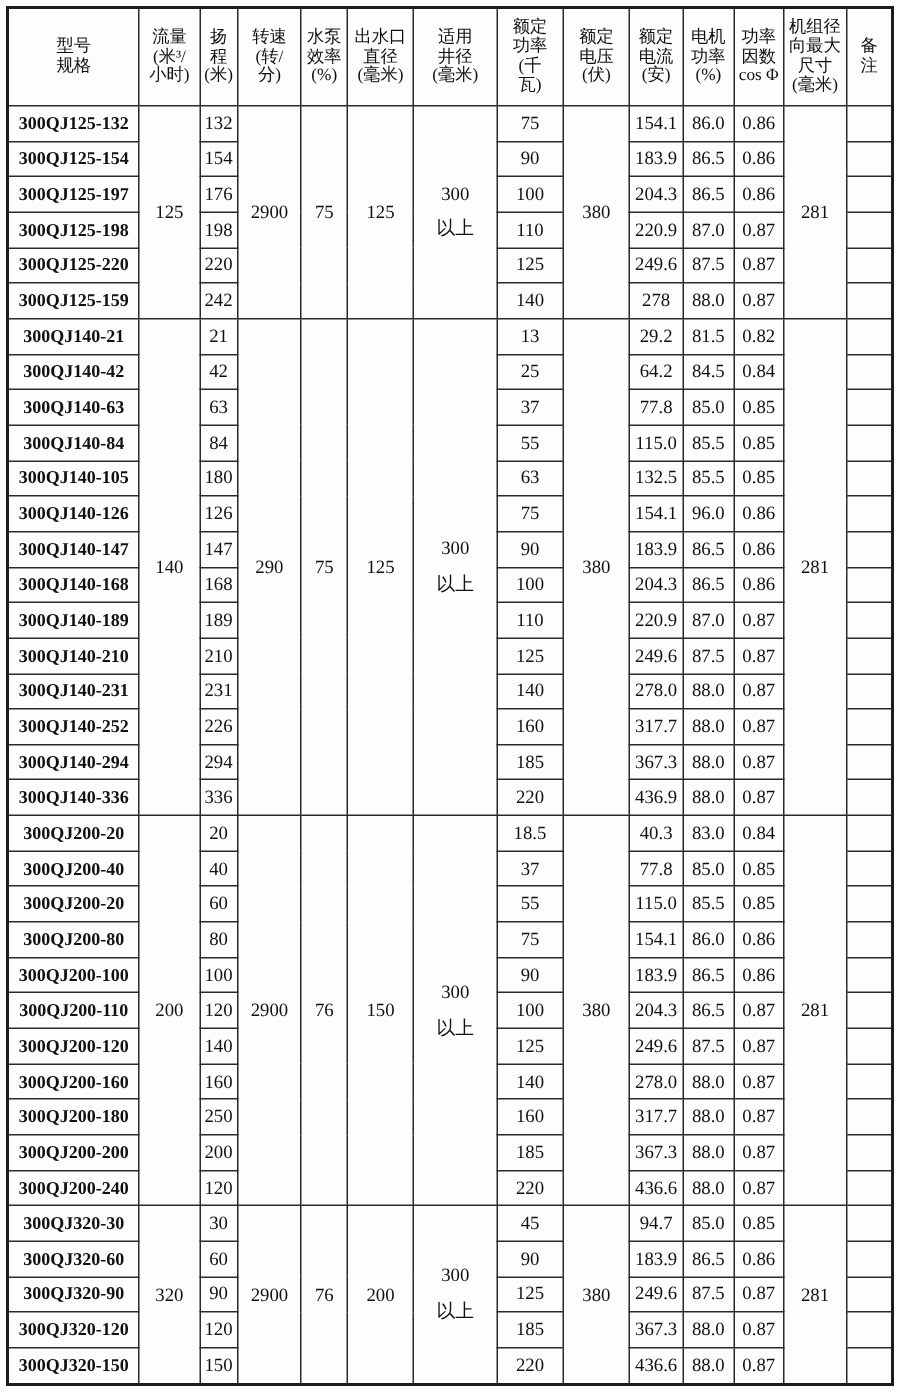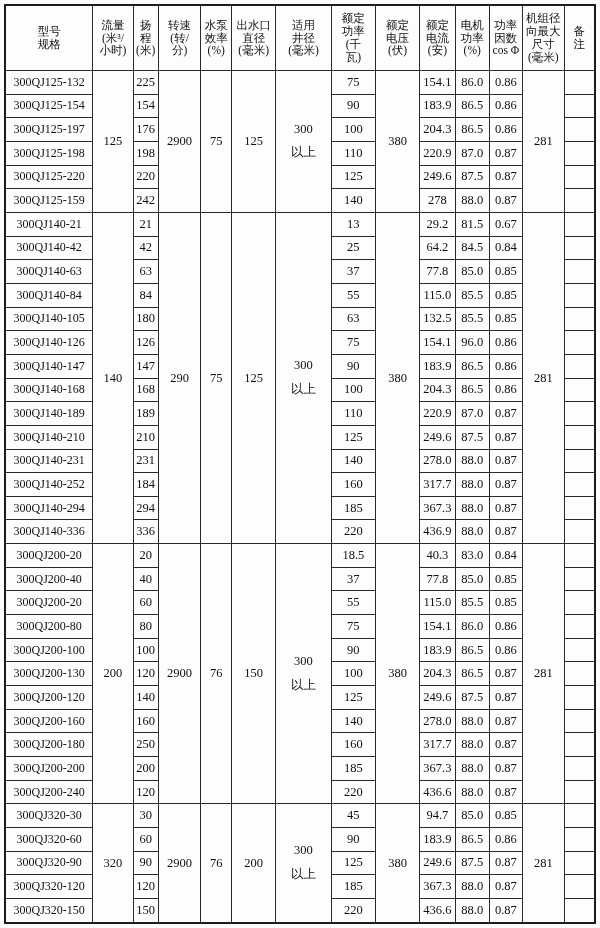--- a/index.html
+++ b/index.html
@@ -28,21 +28,21 @@
     height:64px;
     font-weight:normal;
     font-size:11.5px;
     line-height:1.12;
     white-space:pre-line;
   }
   tbody td{
     font-size:12.5px;
     white-space:nowrap;
   }
-  td.model{font-size:12px;letter-spacing:0;}
+  td.model{font-size:12px;letter-spacing:0;font-weight:bold;}
   td.well{white-space:pre-line;line-height:1.9;}
 </style>
 </head>
 <body>
 
 <div class="page">
   <table>
     <colgroup>
       <col style="width:14.9%">
       <col style="width:6.8%">
@@ -102,21 +102,21 @@
 尺寸
 (毫米)</th>
         <th>备
 注</th>
       </tr>
     </thead>
     <tbody>
         <tr>
           <td class="model">300QJ125-132</td>
           <td rowspan="6">125</td>
-          <td>225</td>
+          <td>132</td>
           <td rowspan="6">2900</td>
           <td rowspan="6">75</td>
           <td rowspan="6">125</td>
           <td class="well" rowspan="6">300
 以上</td>
           <td>75</td>
           <td rowspan="6">380</td>
           <td>154.1</td>
           <td>86.0</td>
           <td>0.86</td>
@@ -174,21 +174,21 @@
           <td>21</td>
           <td rowspan="14">290</td>
           <td rowspan="14">75</td>
           <td rowspan="14">125</td>
           <td class="well" rowspan="14">300
 以上</td>
           <td>13</td>
           <td rowspan="14">380</td>
           <td>29.2</td>
           <td>81.5</td>
-          <td>0.67</td>
+          <td>0.82</td>
           <td rowspan="14">281</td>
           <td></td>
         </tr>
         <tr>
           <td class="model">300QJ140-42</td>
           <td>42</td>
           <td>25</td>
           <td>64.2</td>
           <td>84.5</td>
           <td>0.84</td>
@@ -270,21 +270,21 @@
           <td class="model">300QJ140-231</td>
           <td>231</td>
           <td>140</td>
           <td>278.0</td>
           <td>88.0</td>
           <td>0.87</td>
           <td></td>
         </tr>
         <tr>
           <td class="model">300QJ140-252</td>
-          <td>184</td>
+          <td>226</td>
           <td>160</td>
           <td>317.7</td>
           <td>88.0</td>
           <td>0.87</td>
           <td></td>
         </tr>
         <tr>
           <td class="model">300QJ140-294</td>
           <td>294</td>
           <td>185</td>
@@ -349,21 +349,21 @@
         <tr>
           <td class="model">300QJ200-100</td>
           <td>100</td>
           <td>90</td>
           <td>183.9</td>
           <td>86.5</td>
           <td>0.86</td>
           <td></td>
         </tr>
         <tr>
-          <td class="model">300QJ200-130</td>
+          <td class="model">300QJ200-110</td>
           <td>120</td>
           <td>100</td>
           <td>204.3</td>
           <td>86.5</td>
           <td>0.87</td>
           <td></td>
         </tr>
         <tr>
           <td class="model">300QJ200-120</td>
           <td>140</td>

